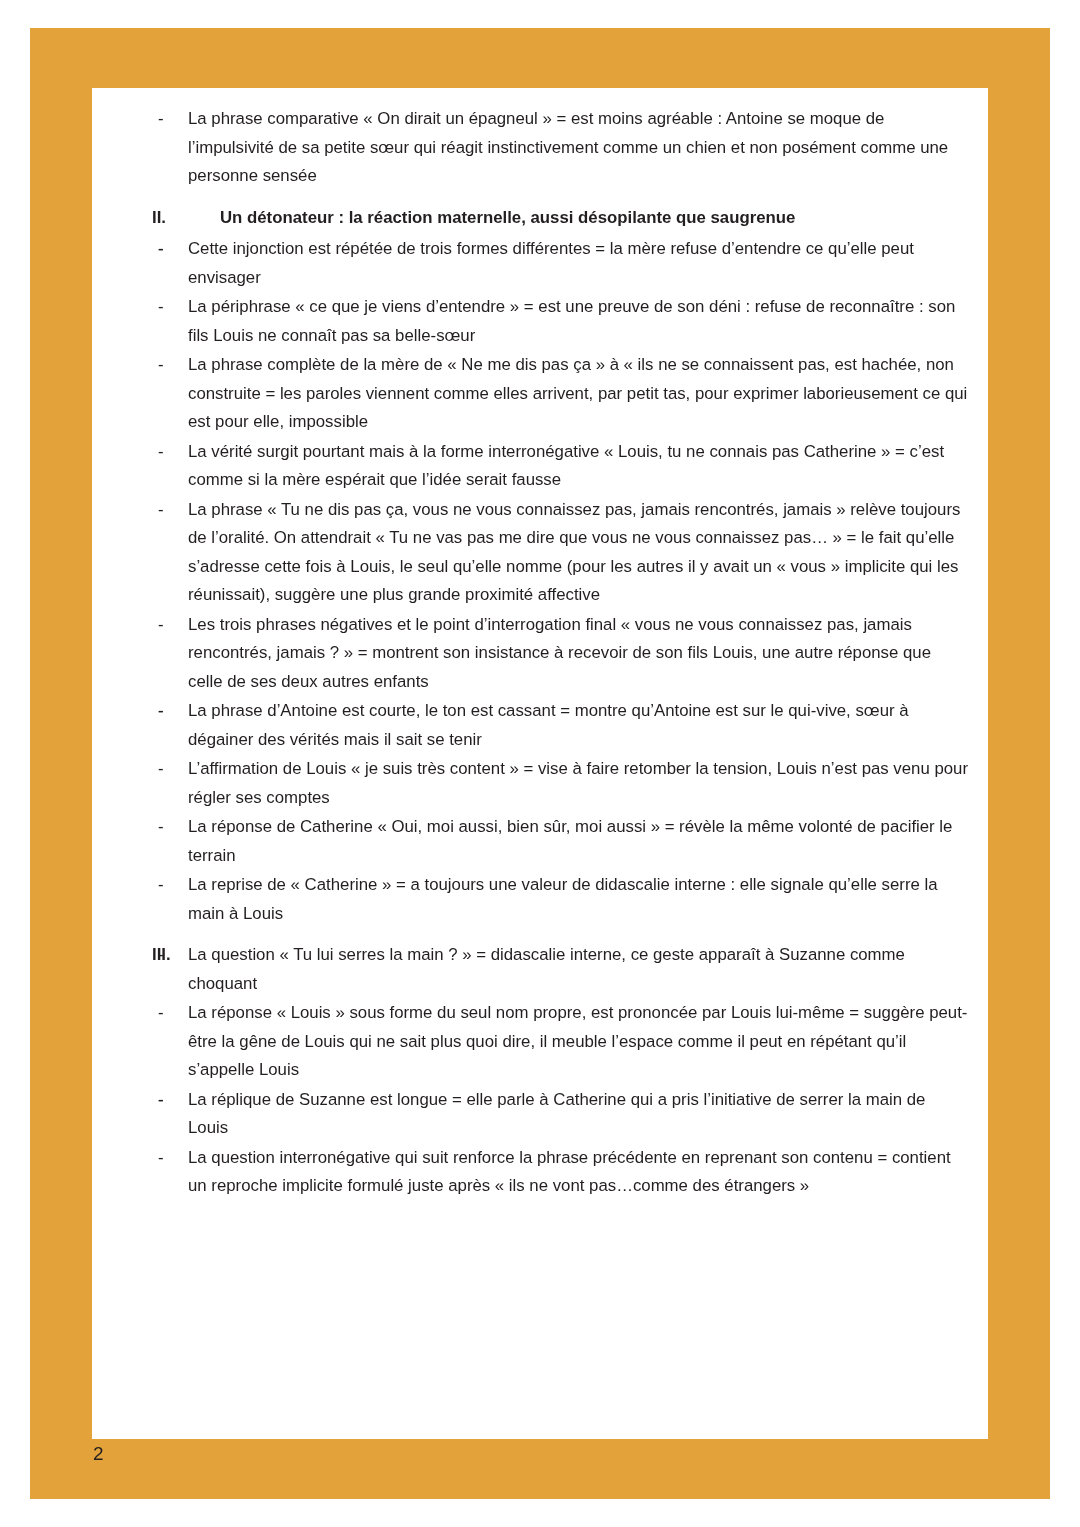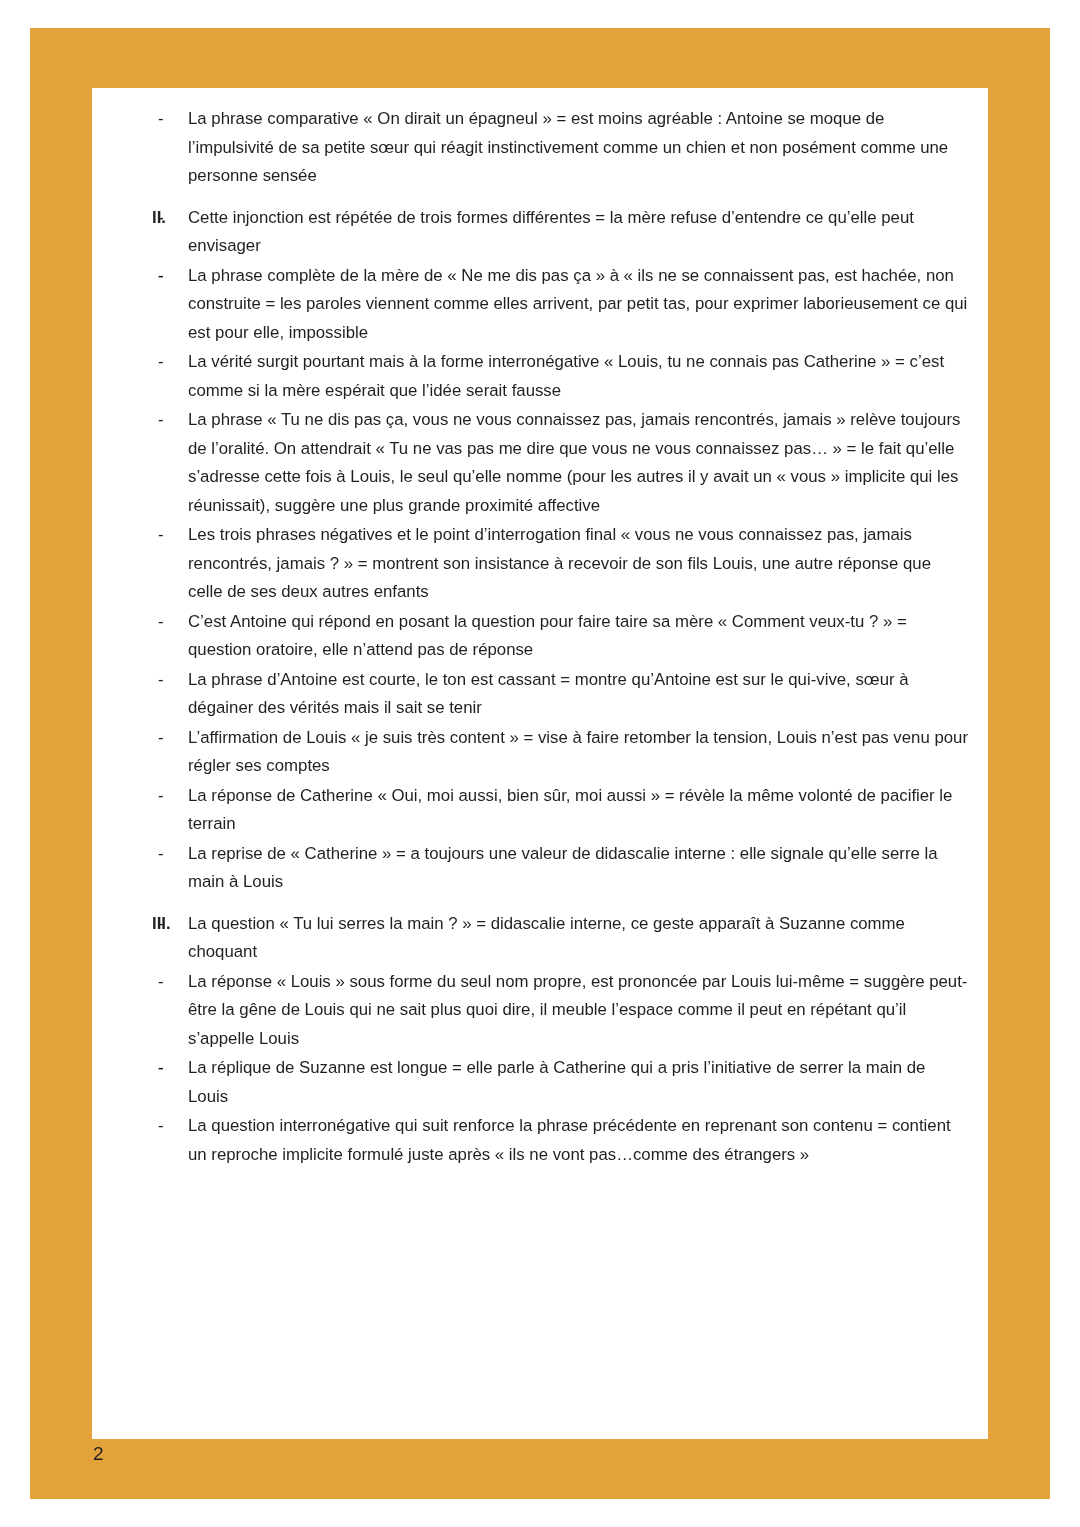--- a/index.html
+++ b/index.html
@@ -92,29 +92,29 @@
 <body>
 
 <div class="page">
   <div class="frame-outer">
     <div class="frame-inner"></div>
   </div>
 
   <div class="content">
     <ul class="doc-list" id="notes-list">
         <li class="bullet-item"><span class="dash">-</span><span class="item-text">La phrase comparative « On dirait un épagneul » = est moins agréable : Antoine se moque de l’impulsivité de sa petite sœur qui réagit instinctivement comme un chien et non posément comme une personne sensée</span></li>
-        <li class="heading-item"><span class="numeral">II.</span></li>
+        <li class="heading-item"><span class="numeral">II.</span><span class="heading-text">Un détonateur : la réaction maternelle, aussi désopilante que saugrenue</span></li>
         <li class="bullet-item"><span class="dash">-</span></li>
         <li class="bullet-item"><span class="dash">-</span><span class="item-text">Cette injonction est répétée de trois formes différentes = la mère refuse d’entendre ce qu’elle peut envisager</span></li>
-        <li class="bullet-item"><span class="dash">-</span></li>
+        <li class="bullet-item"><span class="dash">-</span><span class="item-text">La périphrase « ce que je viens d’entendre » = est une preuve de son déni : refuse de reconnaître : son fils Louis ne connaît pas sa belle-sœur</span></li>
         <li class="bullet-item"><span class="dash">-</span><span class="item-text">La phrase complète de la mère de « Ne me dis pas ça » à « ils ne se connaissent pas, est hachée, non construite = les paroles viennent comme elles arrivent, par petit tas, pour exprimer laborieusement ce qui est pour elle, impossible</span></li>
         <li class="bullet-item"><span class="dash">-</span><span class="item-text">La vérité surgit pourtant mais à la forme interronégative « Louis, tu ne connais pas Catherine » = c’est comme si la mère espérait que l’idée serait fausse</span></li>
         <li class="bullet-item"><span class="dash">-</span><span class="item-text">La phrase « Tu ne dis pas ça, vous ne vous connaissez pas, jamais rencontrés, jamais » relève toujours de l’oralité. On attendrait « Tu ne vas pas me dire que vous ne vous connaissez pas… » = le fait qu’elle s’adresse cette fois à Louis, le seul qu’elle nomme (pour les autres il y avait un « vous » implicite qui les réunissait), suggère une plus grande proximité affective</span></li>
         <li class="bullet-item"><span class="dash">-</span><span class="item-text">Les trois phrases négatives et le point d’interrogation final « vous ne vous connaissez pas, jamais rencontrés, jamais ? » = montrent son insistance à recevoir de son fils Louis, une autre réponse que celle de ses deux autres enfants</span></li>
-        <li class="bullet-item"><span class="dash">-</span><span class="item-text">C’est Antoine qui répond en posant la question pour faire taire sa mère « Comment veux-tu ? » = question oratoire, elle n’attend pas de réponse</span></li>
+        <li class="bullet-item"><span class="dash">-</span></li>
         <li class="bullet-item"><span class="dash">-</span><span class="item-text">La phrase d’Antoine est courte, le ton est cassant = montre qu’Antoine est sur le qui-vive, sœur à dégainer des vérités mais il sait se tenir</span></li>
         <li class="bullet-item"><span class="dash">-</span><span class="item-text">L’affirmation de Louis « je suis très content » = vise à faire retomber la tension, Louis n’est pas venu pour régler ses comptes</span></li>
         <li class="bullet-item"><span class="dash">-</span><span class="item-text">La réponse de Catherine « Oui, moi aussi, bien sûr, moi aussi » = révèle la même volonté de pacifier le terrain</span></li>
         <li class="bullet-item"><span class="dash">-</span><span class="item-text">La reprise de « Catherine » = a toujours une valeur de didascalie interne : elle signale qu’elle serre la main à Louis</span></li>
         <li class="heading-item"><span class="numeral">III.</span></li>
         <li class="bullet-item"><span class="dash">-</span><span class="item-text">La question « Tu lui serres la main ? » = didascalie interne, ce geste apparaît à Suzanne comme choquant</span></li>
         <li class="bullet-item"><span class="dash">-</span><span class="item-text">La réponse « Louis » sous forme du seul nom propre, est prononcée par Louis lui-même = suggère peut-être la gêne de Louis qui ne sait plus quoi dire, il meuble l’espace comme il peut en répétant qu’il s’appelle Louis</span></li>
         <li class="bullet-item"><span class="dash">-</span></li>
         <li class="bullet-item"><span class="dash">-</span><span class="item-text">La réplique de Suzanne est longue = elle parle à Catherine qui a pris l’initiative de serrer la main de Louis</span></li>
         <li class="bullet-item"><span class="dash">-</span><span class="item-text">La question interronégative qui suit renforce la phrase précédente en reprenant son contenu = contient un reproche implicite formulé juste après « ils ne vont pas…comme des étrangers »</span></li>

